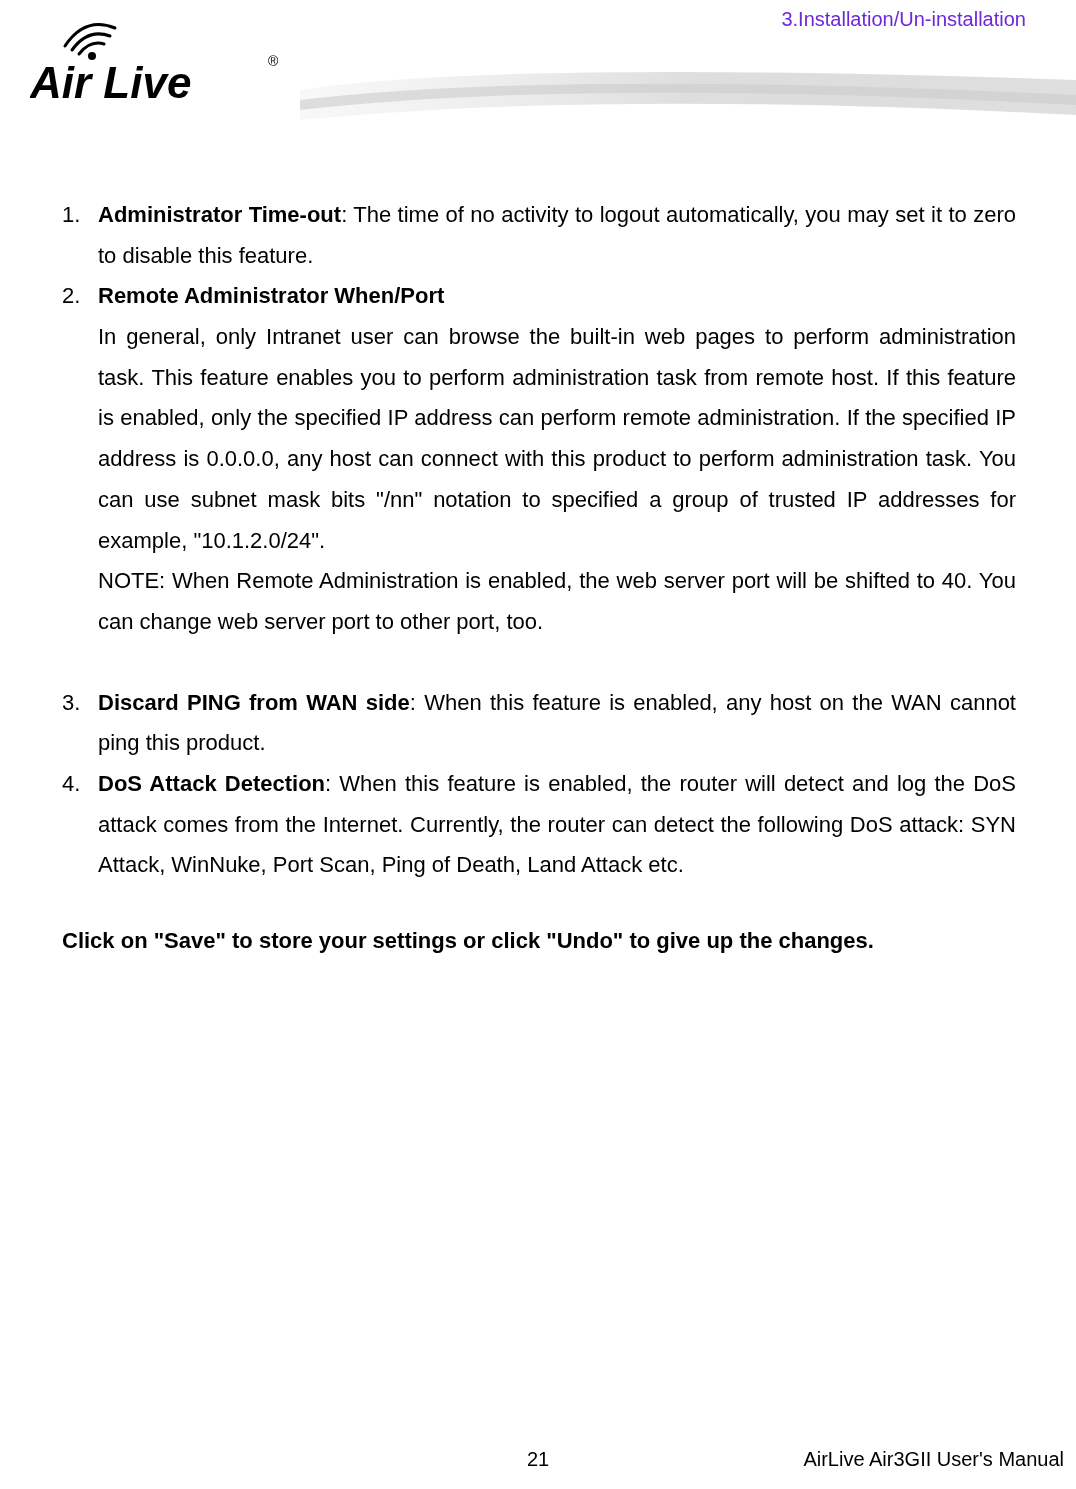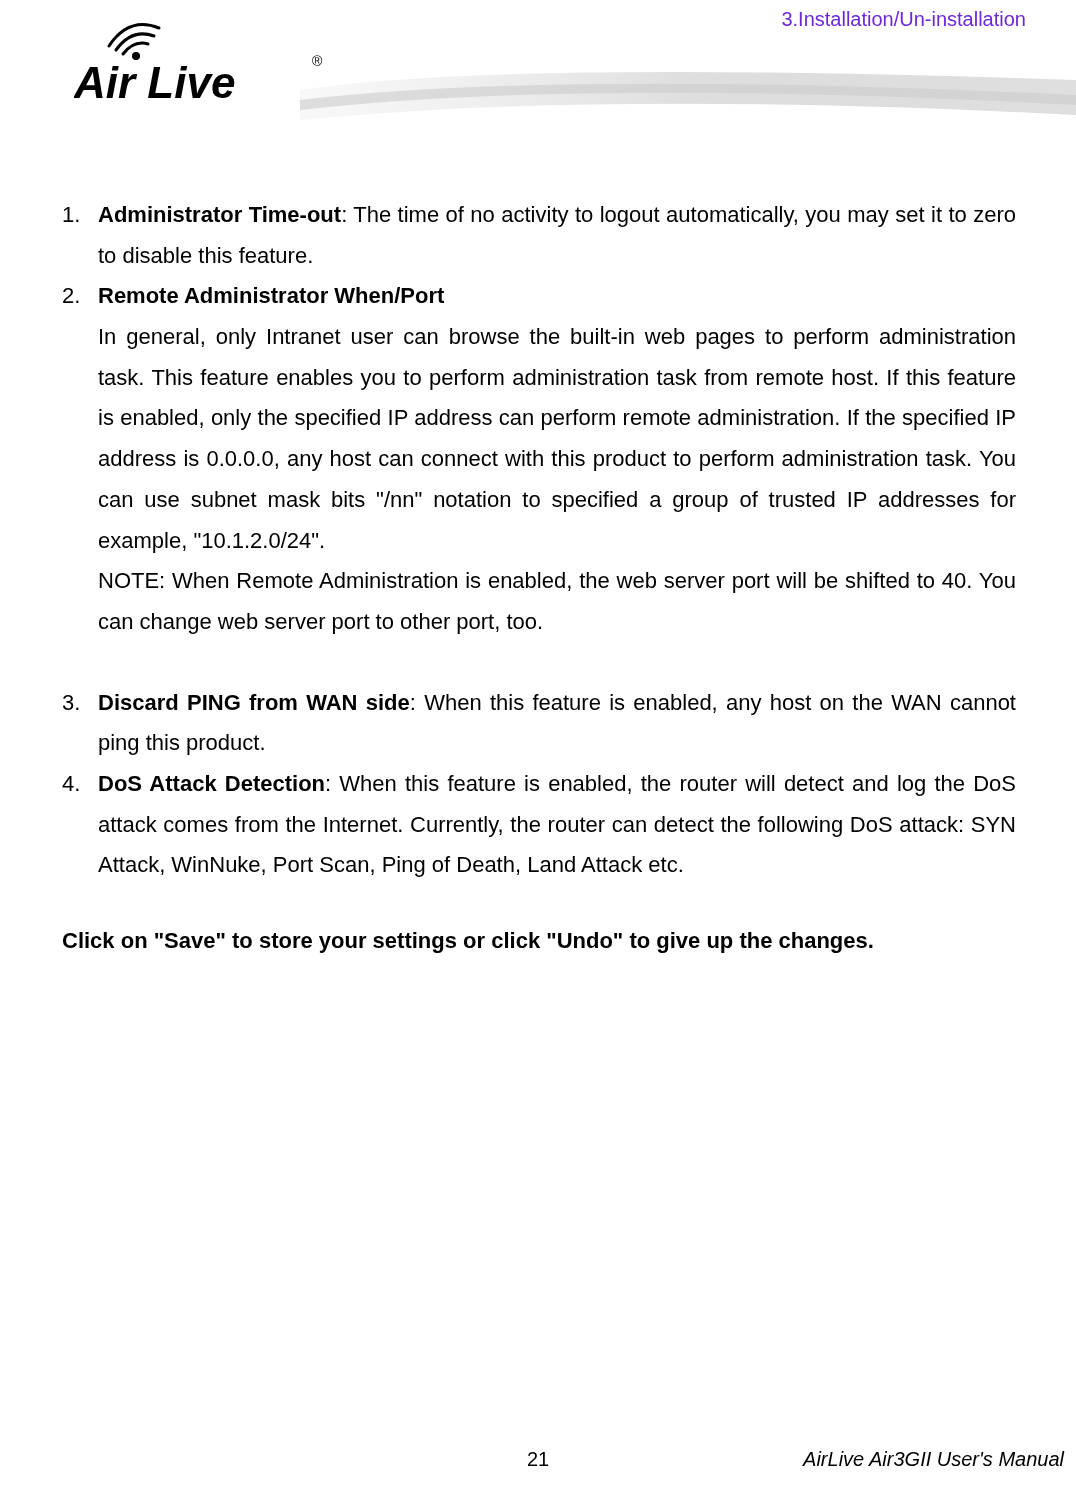--- a/index.html
+++ b/index.html
@@ -27,21 +27,20 @@
       font-size: 20px;
       color: #6d28d9;
     }
     .logo-container {
       position: absolute;
       top: 8px;
       left: 30px;
       display: flex;
       flex-direction: column;
       align-items: flex-start;
-      margin-left: 44px;
     }
     .logo-svg {
       width: 250px;
       height: 110px;
     }
     .swoosh-container {
       position: absolute;
       top: 50px;
       left: 300px;
       right: 0;
@@ -98,21 +97,20 @@
     }
     .footer-page {
       position: absolute;
       left: 50%;
       transform: translateX(-50%);
     }
     .footer-right {
       position: absolute;
       right: 12px;
       white-space: nowrap;
-      font-style: italic;
     }
   </style>
 </head>
 <body>
 
 <div class="header">
   <div class="header-breadcrumb">3.Installation/Un-installation</div>
 
   <div class="logo-container">
     <svg class="logo-svg" viewBox="0 0 250 110">

